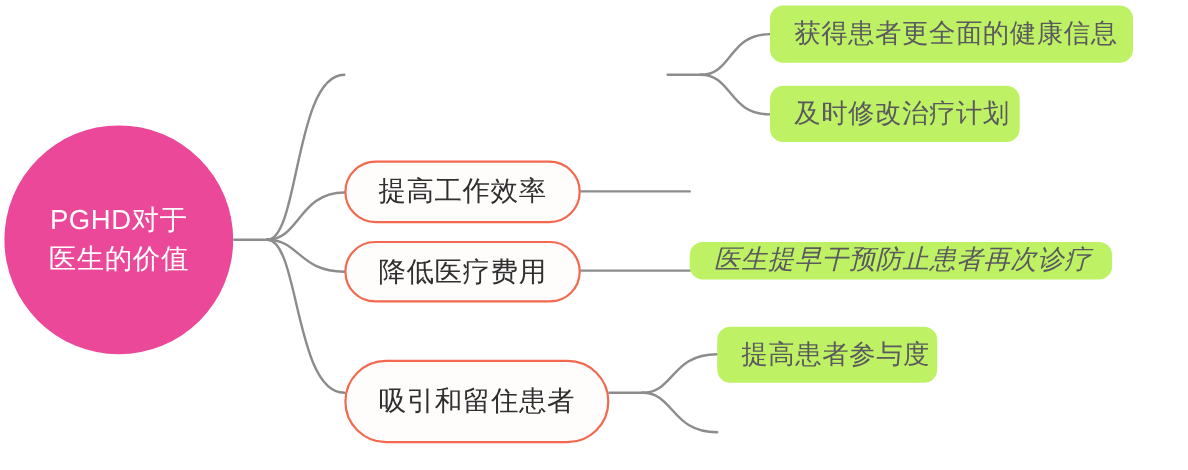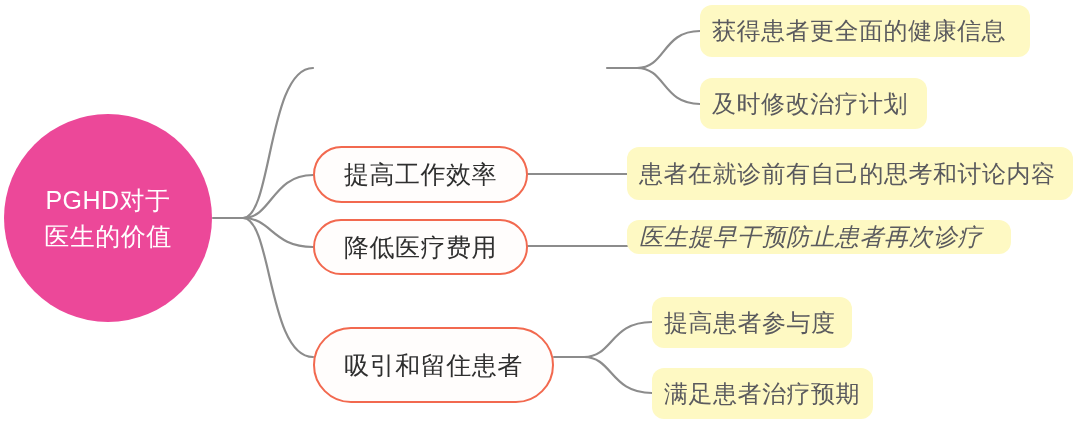--- a/index.html
+++ b/index.html
@@ -77,25 +77,25 @@
 
   #branch-0 { left: 313px; top: 38px;  width: 294px; height: 60px; }
   #branch-1 { left: 313px; top: 146px; width: 215px; height: 57px; }
   #branch-2 { left: 313px; top: 219px; width: 215px; height: 56px; }
   #branch-3 { left: 313px; top: 327px; width: 241px; height: 76px; }
 
   
   .leaf-node {
     position: absolute;
     border-radius: 12px;
-    background: #fef9c3;
+    background: #bef264;
     display: flex;
     align-items: center;
     box-sizing: border-box;
-    padding: 0 12px;
+    padding: 0 22px;
   }
   .leaf-label {
     color: #5a5a5e;
     font-size: 24px;
     line-height: 1;
     white-space: nowrap;
     letter-spacing: 0.5px;
   }
 
   #leaf-0-0 { left: 700px; top: 5px;   width: 330px; height: 52px; }
@@ -145,34 +145,28 @@
   <div class="leaf-node" id="leaf-0-0">
     <span class="leaf-label">获得患者更全面的健康信息</span>
   </div>
   <div class="leaf-node" id="leaf-0-1">
     <span class="leaf-label">及时修改治疗计划</span>
   </div>
 
   <div class="branch-node" id="branch-1">
     <span class="branch-label">提高工作效率</span>
   </div>
-  <div class="leaf-node" id="leaf-1-0">
-    <span class="leaf-label">患者在就诊前有自己的思考和讨论内容</span>
-  </div>
 
   <div class="branch-node" id="branch-2">
     <span class="branch-label">降低医疗费用</span>
   </div>
   <div class="leaf-node" id="leaf-2-0">
     <span class="leaf-label">医生提早干预防止患者再次诊疗</span>
   </div>
 
   <div class="branch-node" id="branch-3">
     <span class="branch-label">吸引和留住患者</span>
   </div>
   <div class="leaf-node" id="leaf-3-0">
     <span class="leaf-label">提高患者参与度</span>
   </div>
-  <div class="leaf-node" id="leaf-3-1">
-    <span class="leaf-label">满足患者治疗预期</span>
-  </div>
 
 </div>
 
 </body></html>

